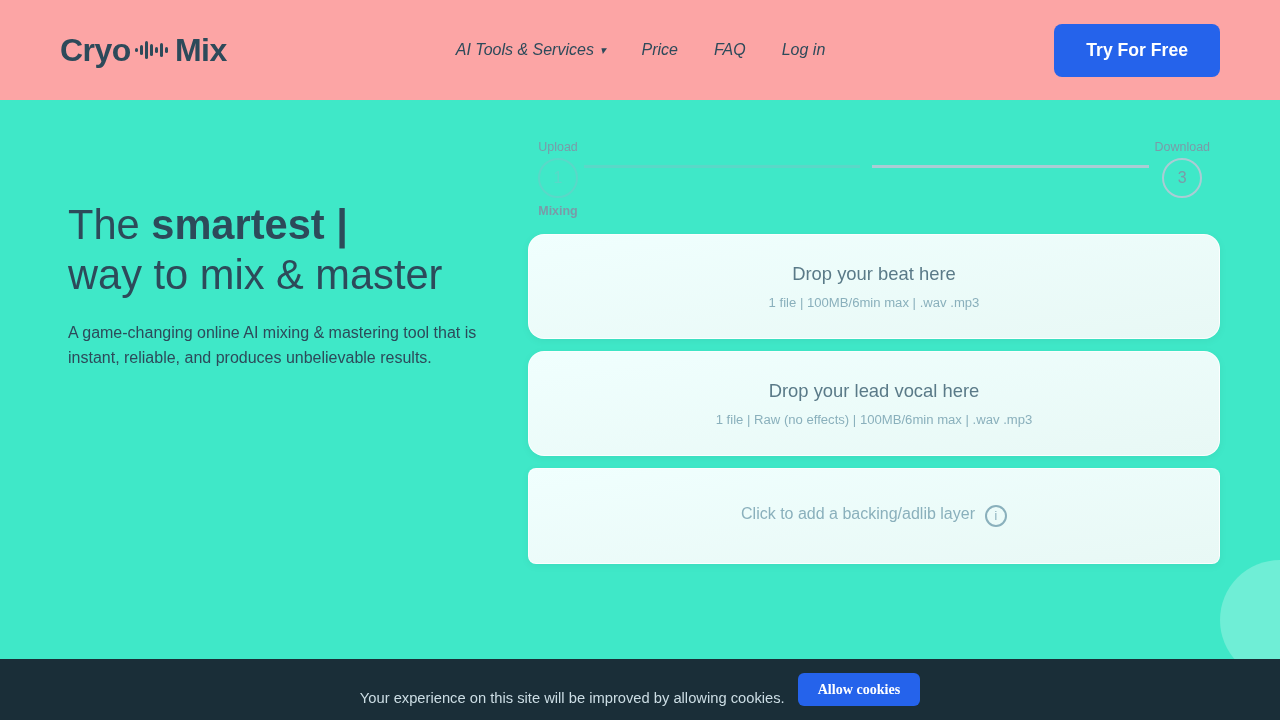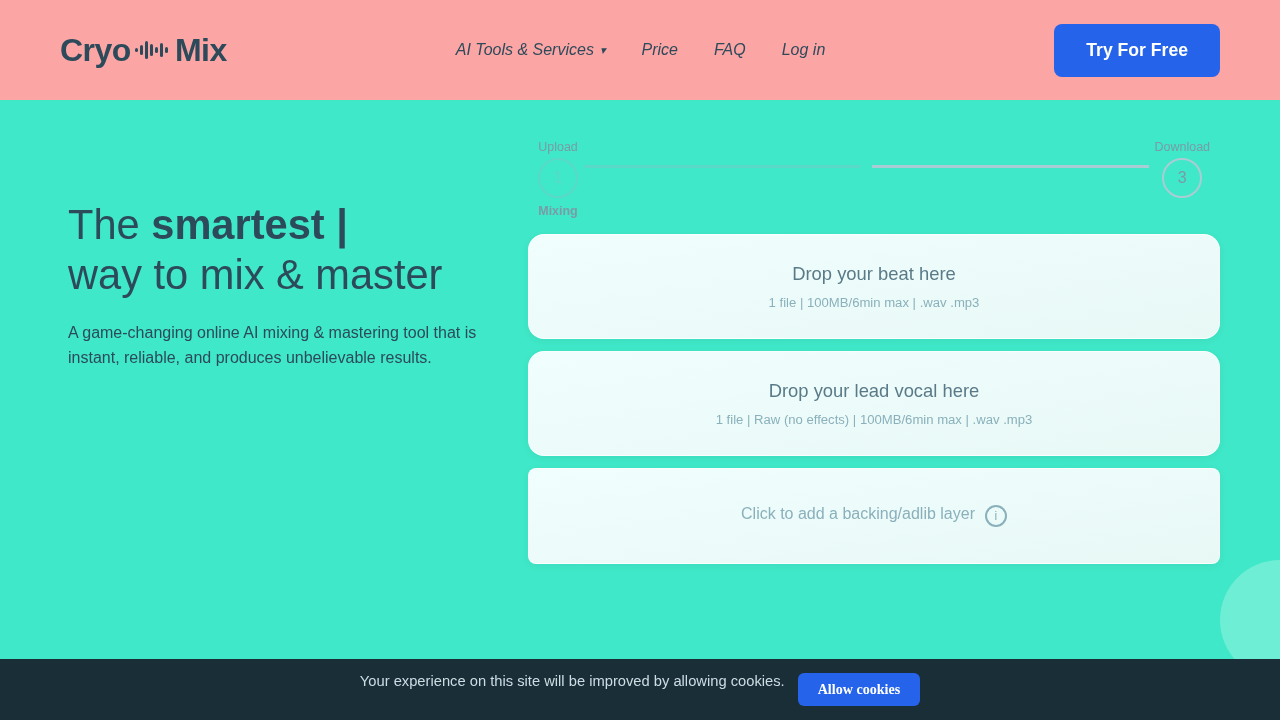--- a/index.html
+++ b/index.html
@@ -210,21 +210,21 @@
 
     
     .cookie-banner {
       position: fixed;
       bottom: 0;
       left: 0;
       right: 0;
       background: #1a2e38;
       color: #ccdde4;
       display: flex;
-      align-items: flex-start;
+      align-items: flex-end;
       justify-content: center;
       gap: 13px;
       padding: 14px 40px;
       font-size: 0.92rem;
       z-index: 100;
     }
     .allow-btn {
       background: #2563eb;
       color: white;
       border: none;

